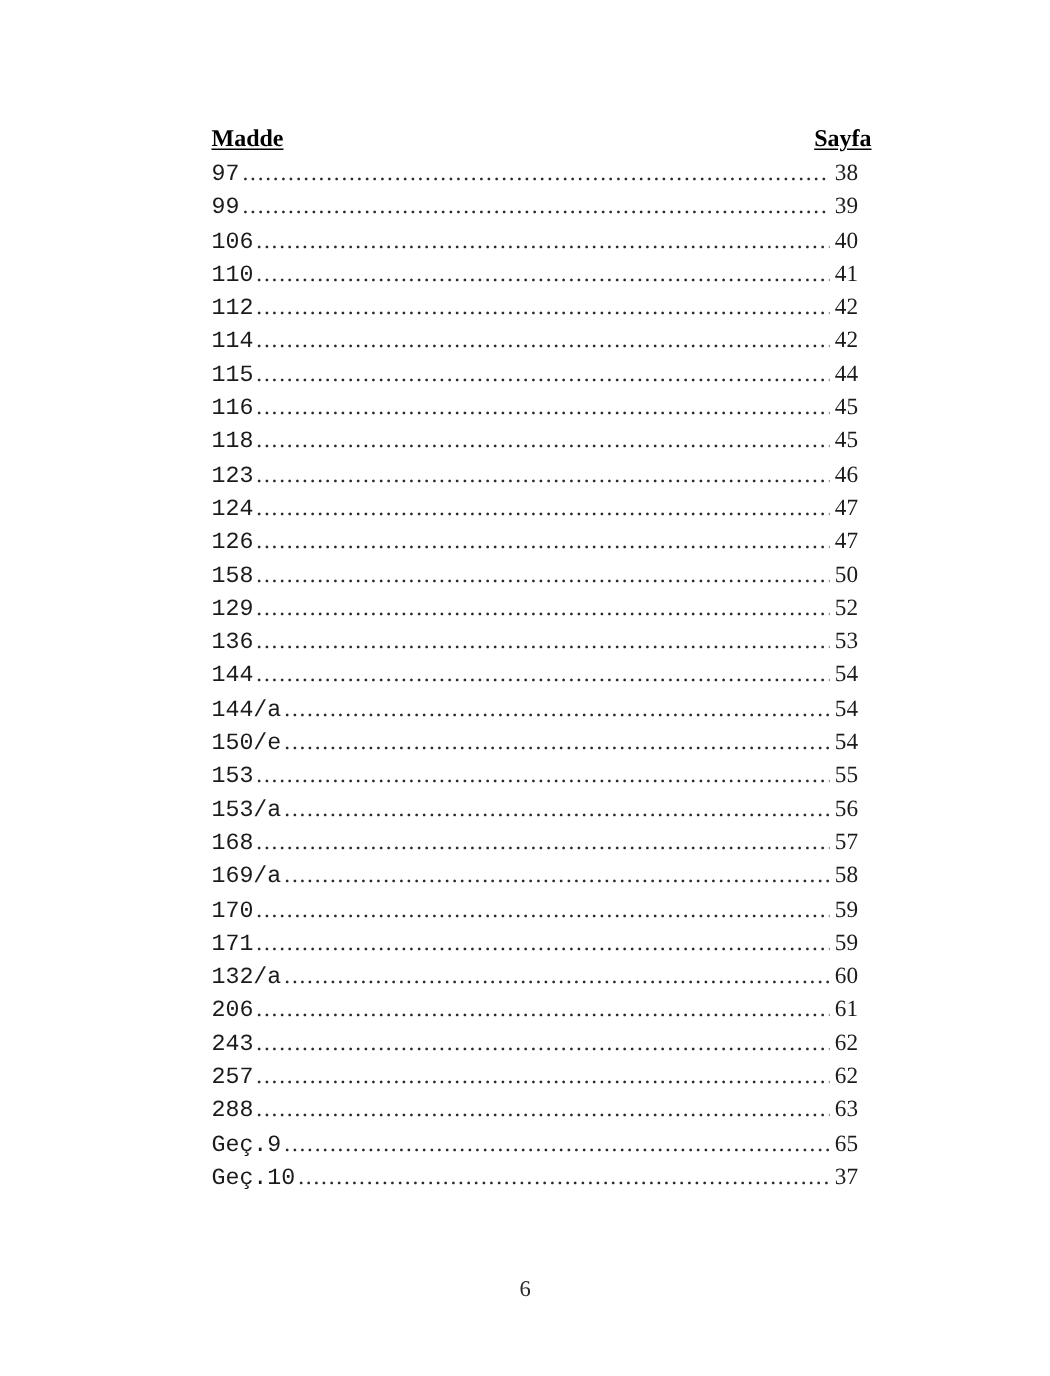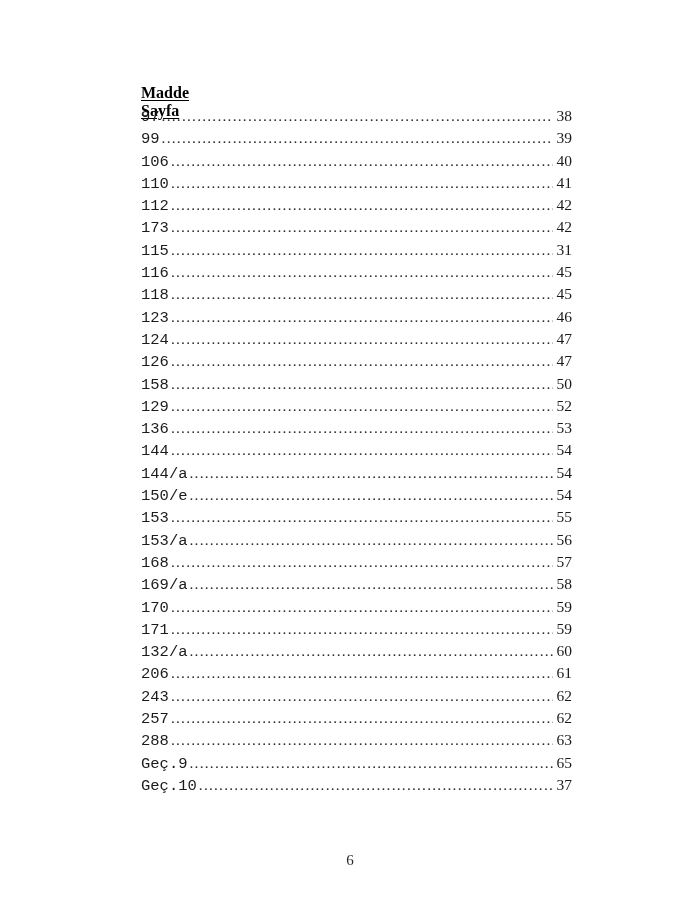--- a/index.html
+++ b/index.html
@@ -23,21 +23,20 @@
     width: 440px;
   }
   .toc-header {
     display: flex;
     justify-content: space-between;
     align-items: baseline;
     height: 23px;
     font-size: 16px;
     font-weight: bold;
     color: #000000;
-    flex-direction: column;
   }
   .toc-header .hdr {
     text-decoration: underline;
     text-underline-offset: 2px;
   }
   .toc-rows {
     margin-top: 0;
   }
   .toc-row {
     display: flex;
@@ -112,29 +111,29 @@
     <span class="sayfa">41</span>
   </div>
 
   <div class="toc-row">
     <span class="madde">112</span>
     <span class="leader"></span>
     <span class="sayfa">42</span>
   </div>
 
   <div class="toc-row">
-    <span class="madde">173</span>
+    <span class="madde">114</span>
     <span class="leader"></span>
     <span class="sayfa">42</span>
   </div>
 
   <div class="toc-row">
     <span class="madde">115</span>
     <span class="leader"></span>
-    <span class="sayfa">31</span>
+    <span class="sayfa">44</span>
   </div>
 
   <div class="toc-row">
     <span class="madde">116</span>
     <span class="leader"></span>
     <span class="sayfa">45</span>
   </div>
 
   <div class="toc-row">
     <span class="madde">118</span>

